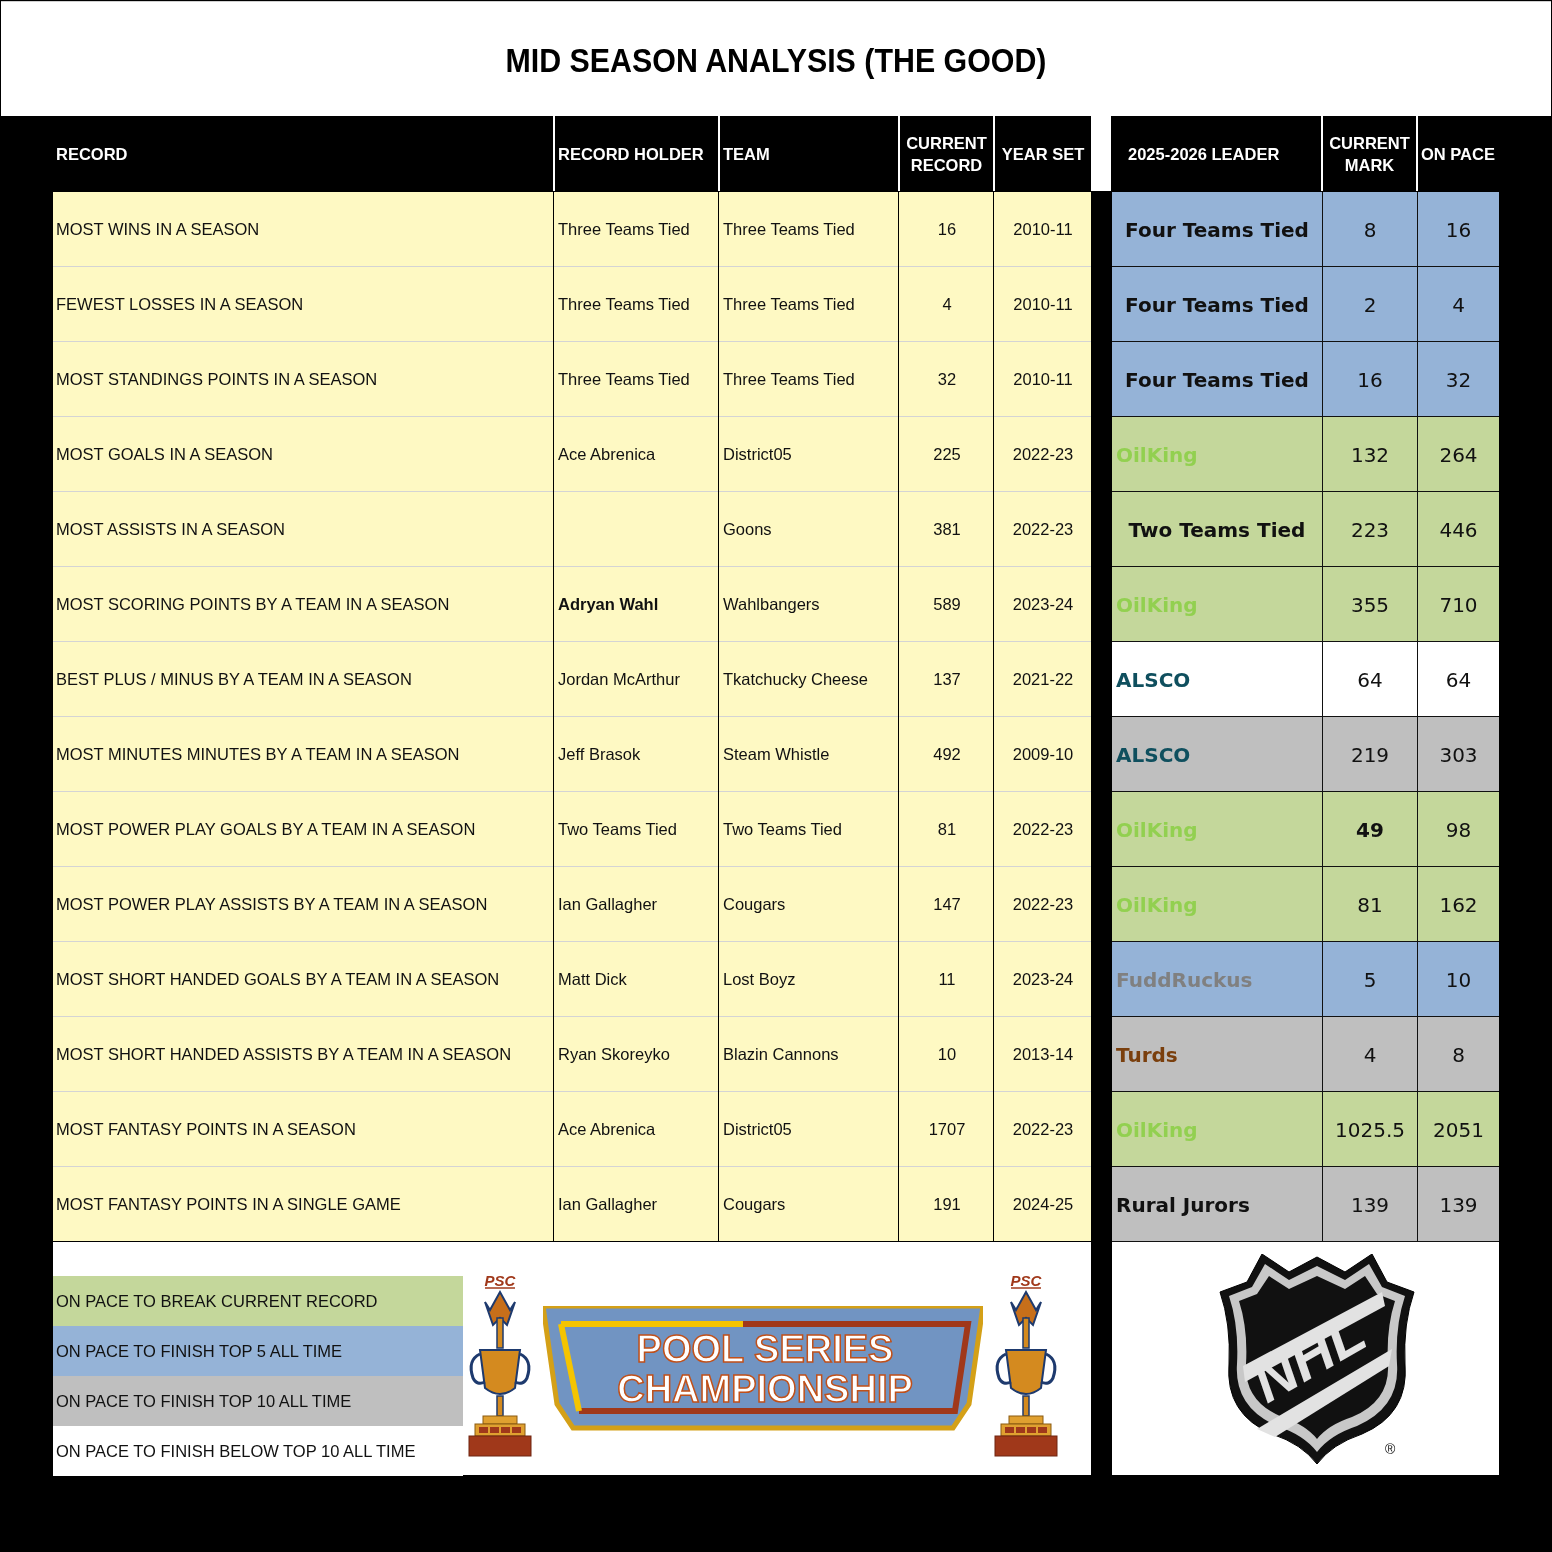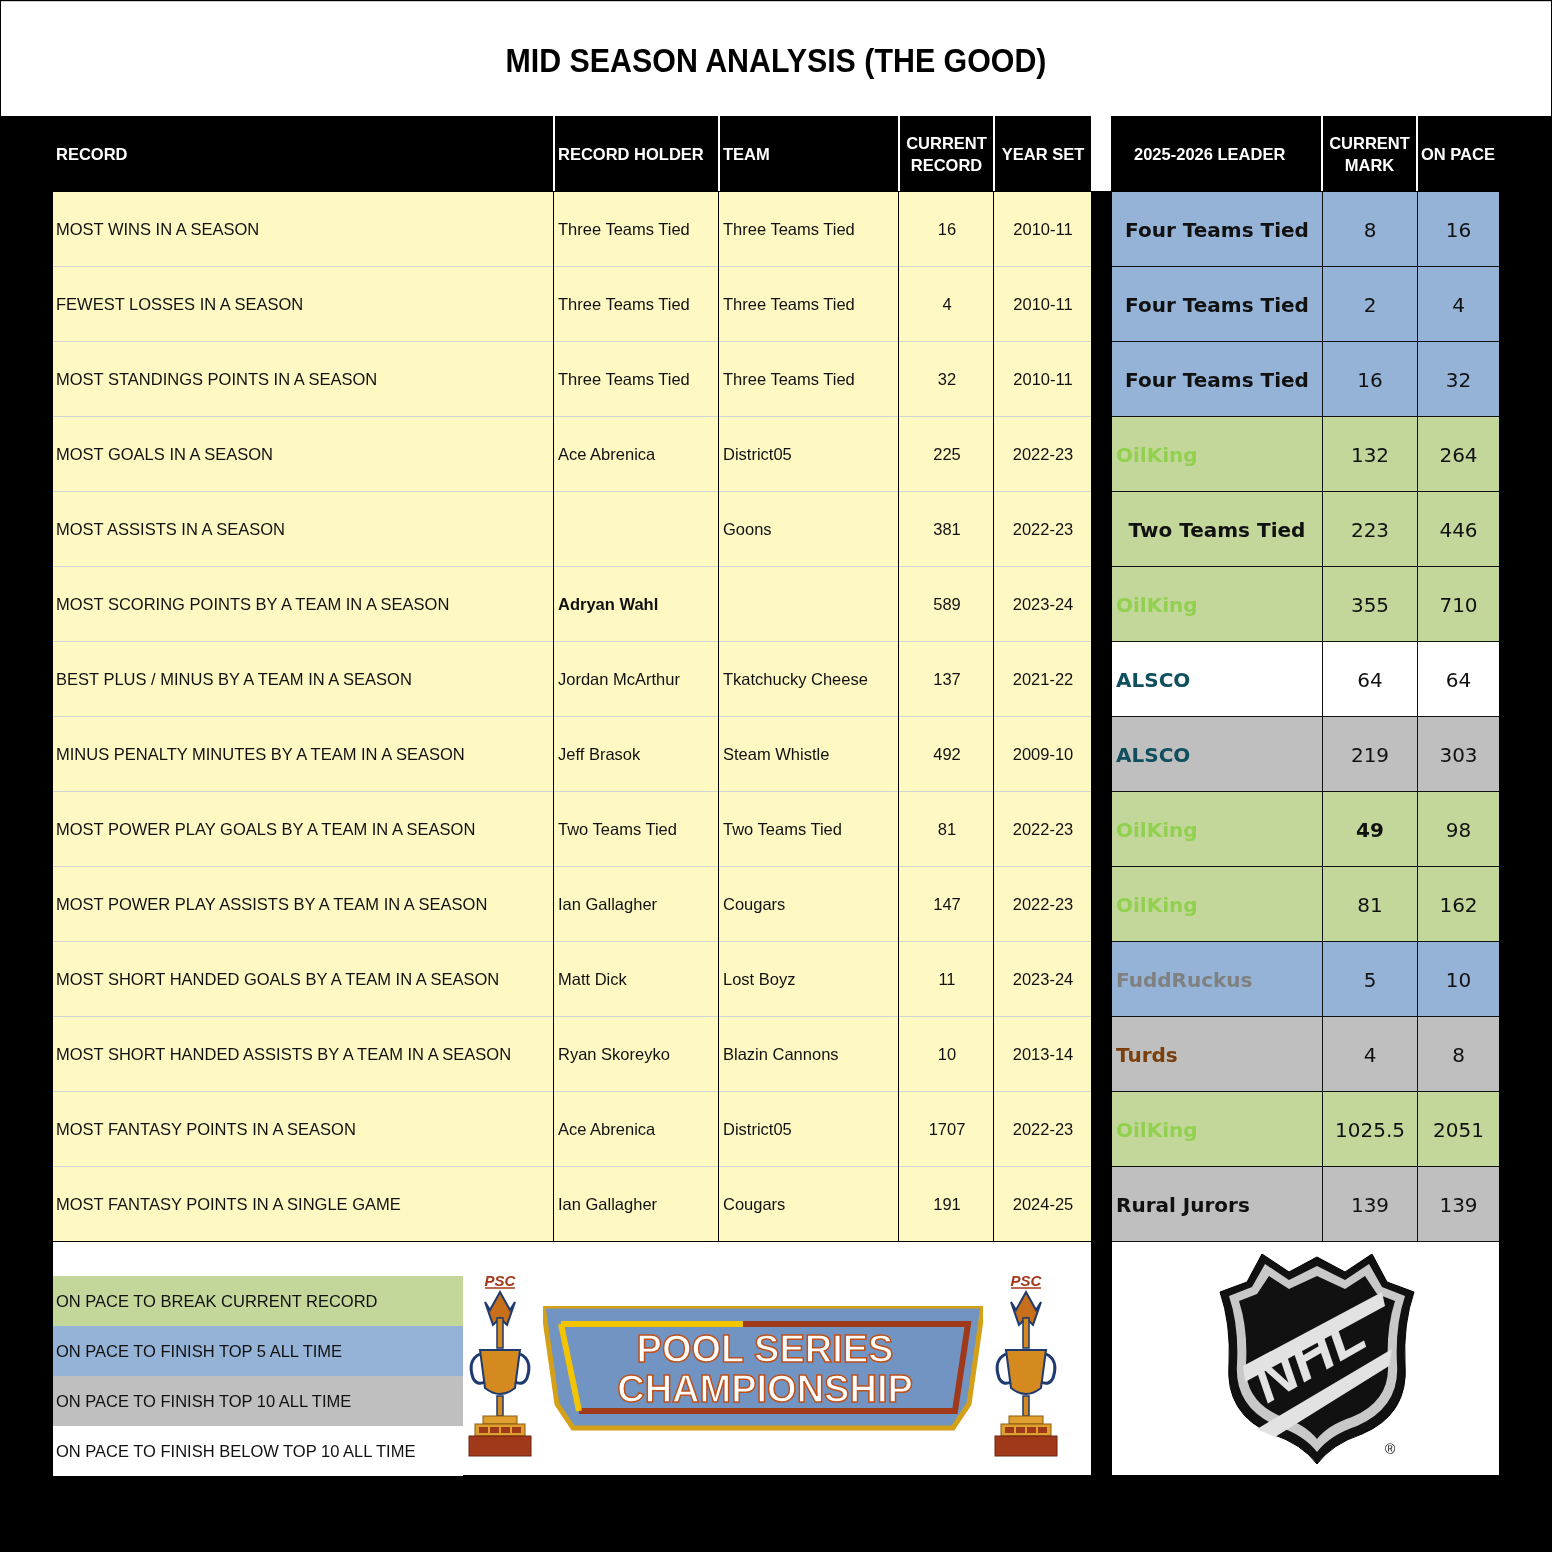--- a/index.html
+++ b/index.html
@@ -41,21 +41,21 @@
 <div class="hsep" style="left:718px;"></div>
 <div class="hdr left" style="left:720px;width:178px;">TEAM</div>
 <div class="hsep" style="left:898px;"></div>
 <div class="hdr center" style="left:900px;width:93px;flex-direction:column;">
   <span>CURRENT</span>
   <span>RECORD</span>
 </div>
 <div class="hsep" style="left:993px;"></div>
 <div class="hdr center" style="left:995px;width:96px;">YEAR SET</div>
 <div class="gap-white"></div>
-<div class="hdr left" style="left:1112px;width:209px;padding-left:22px;">2025-2026 LEADER</div>
+<div class="hdr left" style="left:1112px;width:209px;padding-left:16px;">2025-2026 LEADER</div>
 <div class="hsep" style="left:1321px;"></div>
 <div class="hdr center" style="left:1323px;width:93px;flex-direction:column;">
   <span>CURRENT</span>
   <span>MARK</span>
 </div>
 <div class="hsep" style="left:1416px;"></div>
 <div class="hdr left" style="left:1418px;width:81px;padding-left:3px;">ON PACE</div>
 
 <div id="left-rows">
     <div class="row" style="top: 192px;">
@@ -93,34 +93,35 @@
     <div class="row" style="top: 492px;">
       <div class="cell" style="left:3px;width:497px;">MOST ASSISTS IN A SEASON</div>
      <div class="cell" style="left:670px;width:175px;">Goons</div>
      <div class="cell" style="left:847px;width:94px;justify-content:center;">381</div>
      <div class="cell" style="left:942px;width:96px;justify-content:center;">2022-23</div>
      <div class="rowline"></div>
     </div>
     <div class="row" style="top: 567px;">
       <div class="cell" style="left:3px;width:497px;">MOST SCORING POINTS BY A TEAM IN A SEASON</div>
      <div class="cell" style="left:505px;width:160px;font-weight:bold;">Adryan Wahl</div>
+     <div class="cell" style="left:670px;width:175px;">Wahlbangers</div>
      <div class="cell" style="left:847px;width:94px;justify-content:center;">589</div>
      <div class="cell" style="left:942px;width:96px;justify-content:center;">2023-24</div>
      <div class="rowline"></div>
     </div>
     <div class="row" style="top: 642px;">
       <div class="cell" style="left:3px;width:497px;">BEST PLUS / MINUS BY A TEAM IN A SEASON</div>
      <div class="cell" style="left:505px;width:160px;">Jordan McArthur</div>
      <div class="cell" style="left:670px;width:175px;">Tkatchucky Cheese</div>
      <div class="cell" style="left:847px;width:94px;justify-content:center;">137</div>
      <div class="cell" style="left:942px;width:96px;justify-content:center;">2021-22</div>
      <div class="rowline"></div>
     </div>
     <div class="row" style="top: 717px;">
-      <div class="cell" style="left:3px;width:497px;">MINUS PENALTY MINUTES BY A TEAM IN A SEASON</div>
+      <div class="cell" style="left:3px;width:497px;">MOST MINUTES MINUTES BY A TEAM IN A SEASON</div>
      <div class="cell" style="left:505px;width:160px;">Jeff Brasok</div>
      <div class="cell" style="left:670px;width:175px;">Steam Whistle</div>
      <div class="cell" style="left:847px;width:94px;justify-content:center;">492</div>
      <div class="cell" style="left:942px;width:96px;justify-content:center;">2009-10</div>
      <div class="rowline"></div>
     </div>
     <div class="row" style="top: 792px;">
       <div class="cell" style="left:3px;width:497px;">MOST POWER PLAY GOALS BY A TEAM IN A SEASON</div>
      <div class="cell" style="left:505px;width:160px;">Two Teams Tied</div>
      <div class="cell" style="left:670px;width:175px;">Two Teams Tied</div>

